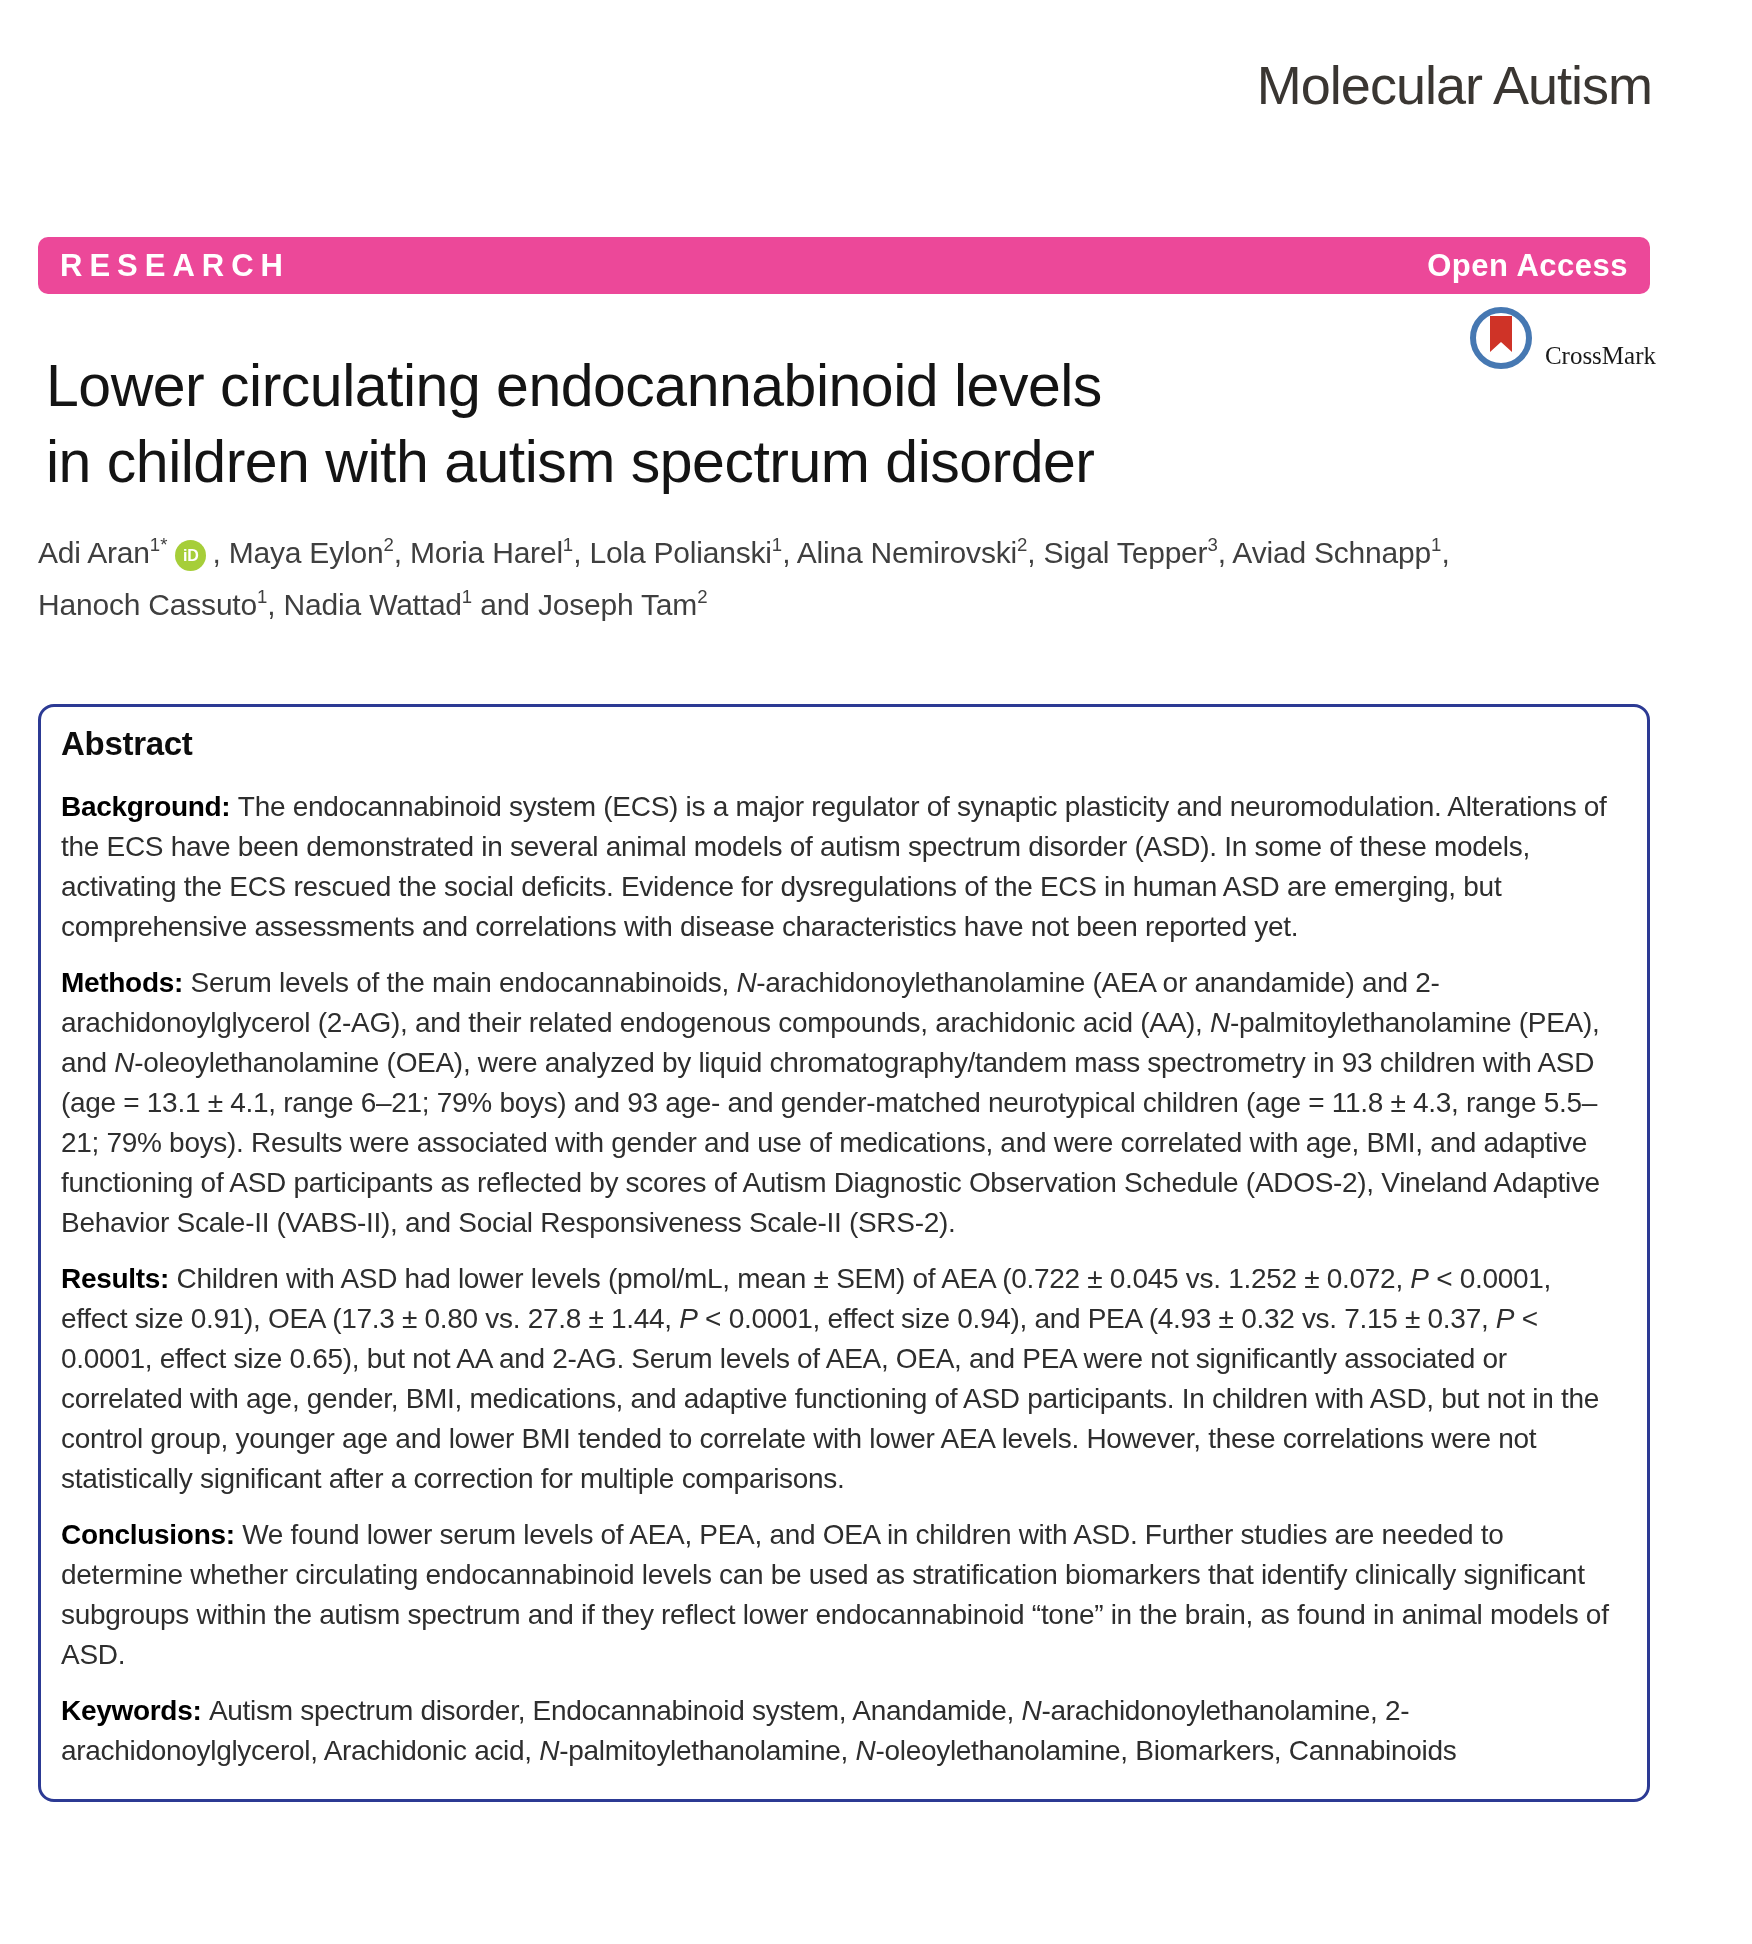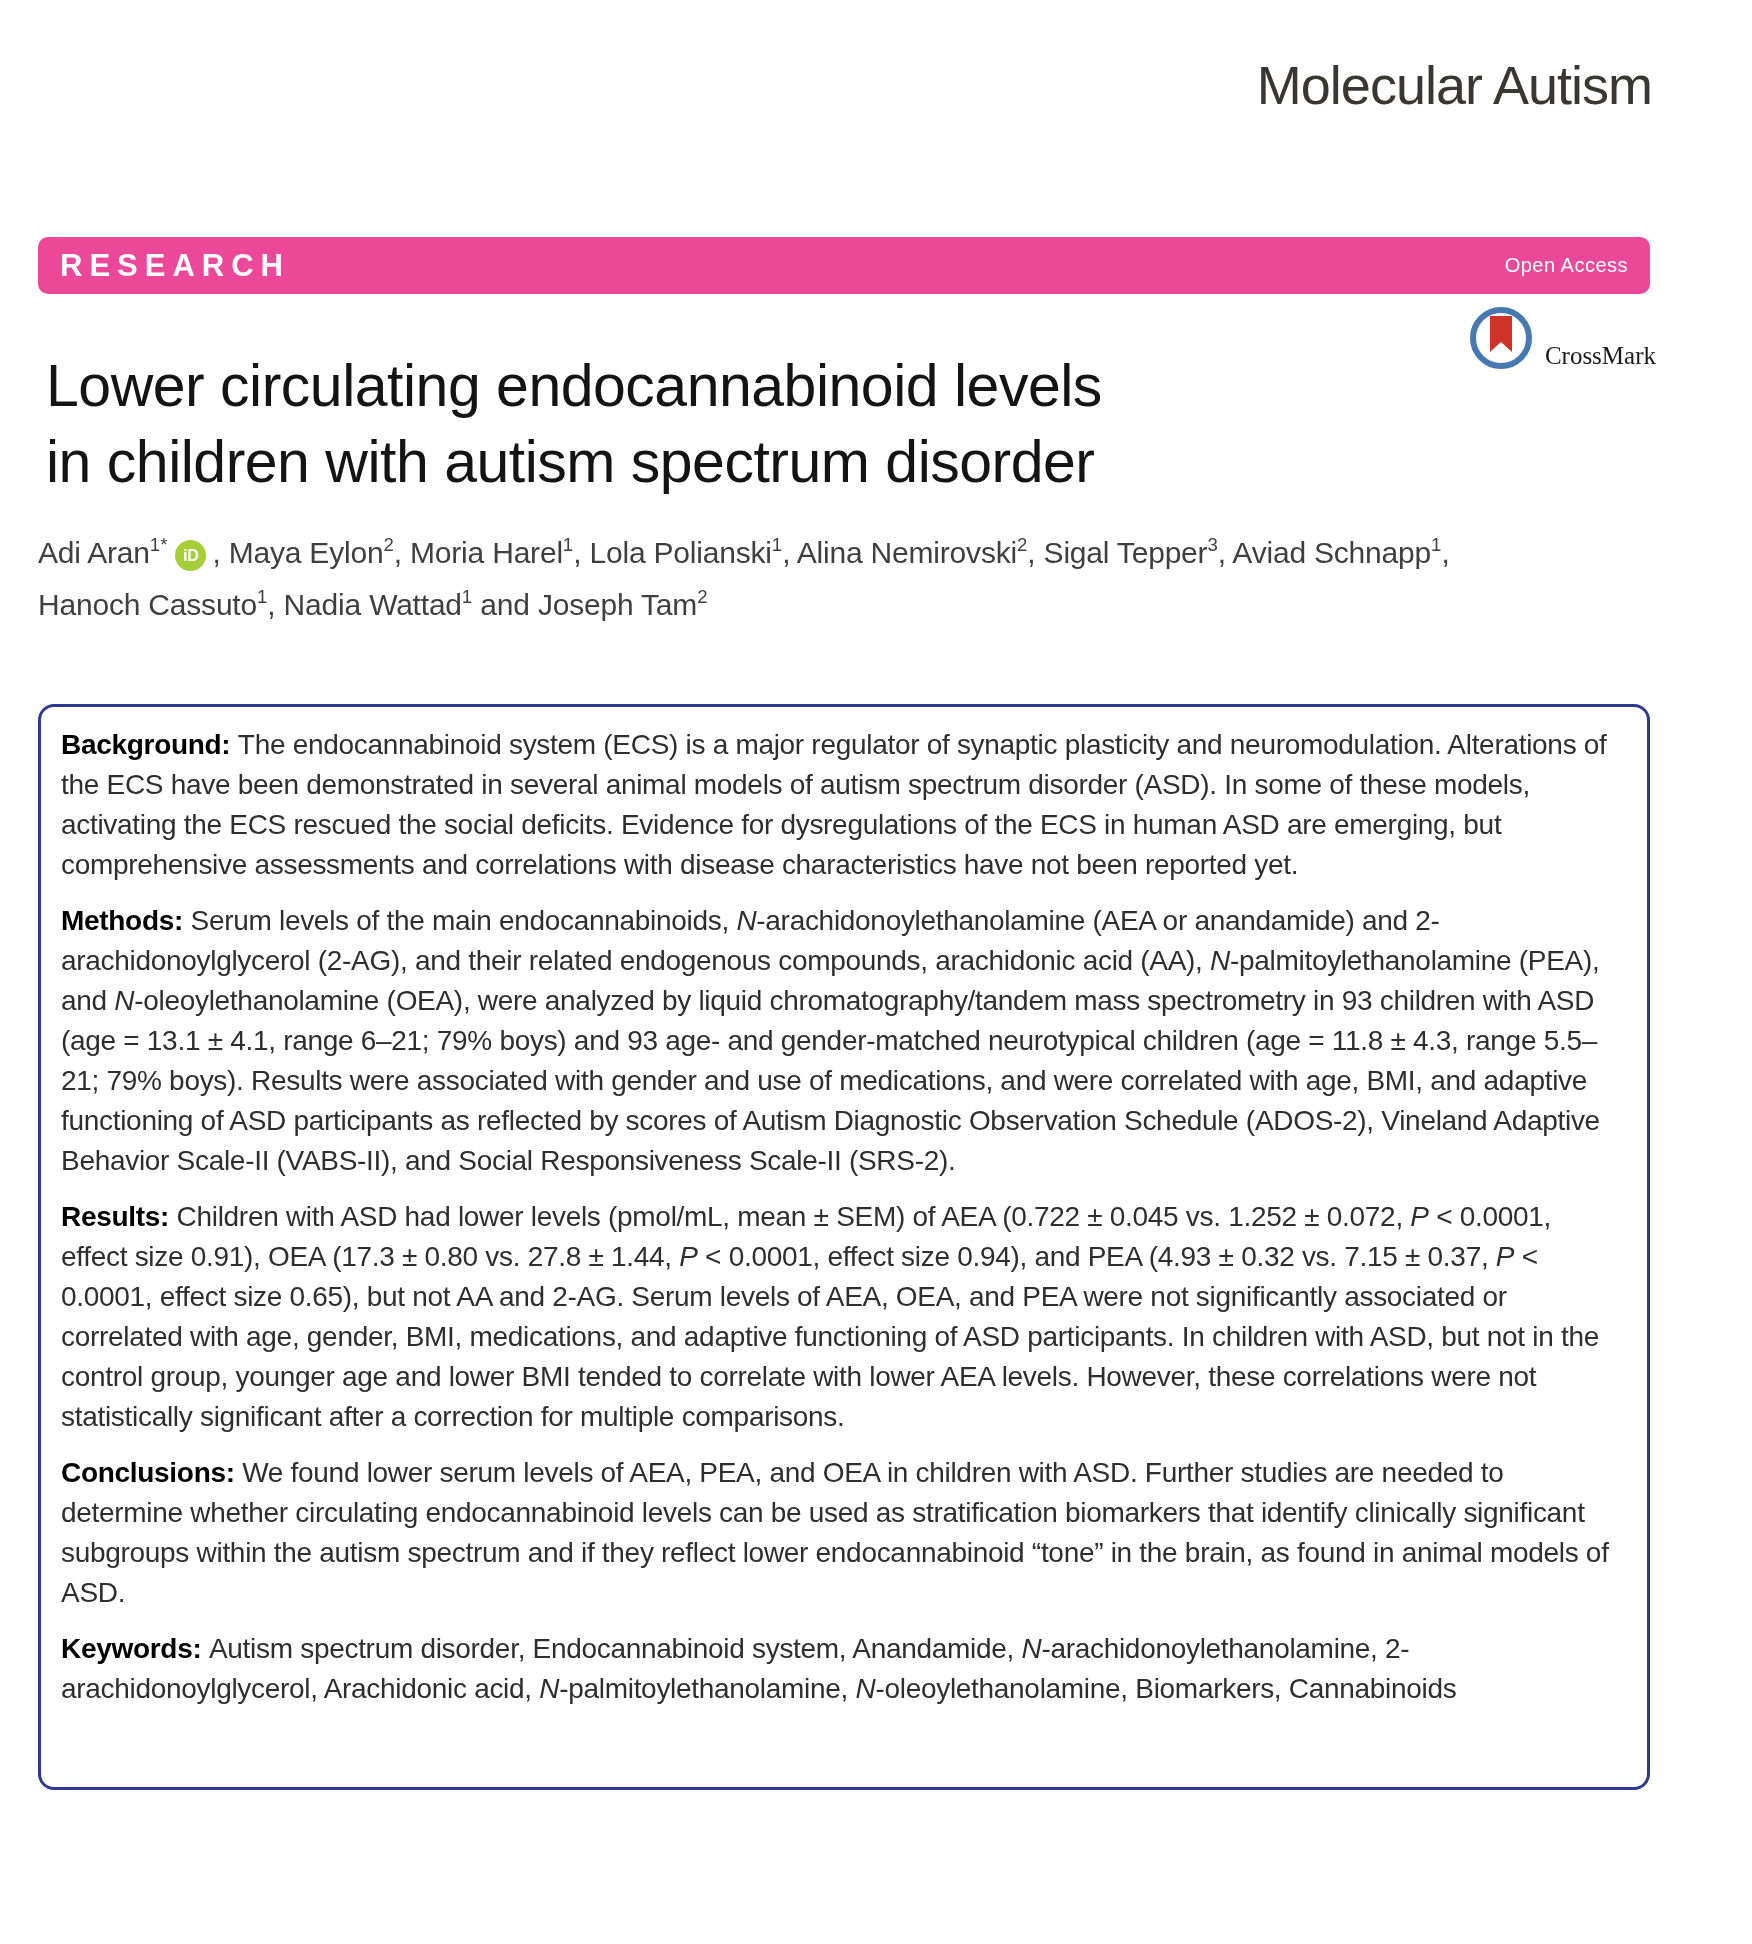--- a/index.html
+++ b/index.html
@@ -22,21 +22,21 @@
     font-weight:400;
   }
   
   .banner{
     position:absolute;top:237px;left:38px;width:1612px;height:57px;
     border-radius:10px;
     display:flex;align-items:center;justify-content:space-between;
     box-sizing:border-box;padding:0 22px;
   }
   .banner-left{color:#fff;font-weight:bold;font-size:31px;letter-spacing:7px;}
-  .banner-right{color:#fff;font-weight:normal;font-size:20px;letter-spacing:0.5px;}
+  .banner-right{color:#fff;font-weight:bold;font-size:31px;letter-spacing:0.5px;}
   
   .title{
     position:absolute;top:340px;left:38px;width:1420px;
     font-size:59px;line-height:76px;font-weight:400;color:#141414;
     letter-spacing:-0.5px;margin:8px;
   }
   
   .crossmark{
     position:absolute;top:306px;right:96px;
     display:flex;align-items:flex-end;gap:12px;cursor:pointer;
@@ -100,20 +100,21 @@
     </span>
     <span class="cm-text">CrossMark</span>
   </div>
 
   <div class="authors">
     <div><span>Adi Aran</span><span class="seg-sup">1*</span><span class="seg-orcid">iD</span><span>, Maya Eylon</span><span class="seg-sup">2</span><span>, Moria Harel</span><span class="seg-sup">1</span><span>, Lola Polianski</span><span class="seg-sup">1</span><span>, Alina Nemirovski</span><span class="seg-sup">2</span><span>, Sigal Tepper</span><span class="seg-sup">3</span><span>, Aviad Schnapp</span><span class="seg-sup">1</span><span>,</span></div>
     <div><span>Hanoch Cassuto</span><span class="seg-sup">1</span><span>, Nadia Wattad</span><span class="seg-sup">1</span><span> and Joseph Tam</span><span class="seg-sup">2</span></div>
   </div>
 
   <section class="abstract">
+    <h2>Abstract</h2>
     <p><span class="seg-b">Background: </span><span>The endocannabinoid system (ECS) is a major regulator of synaptic plasticity and neuromodulation. Alterations of the ECS have been demonstrated in several animal models of autism spectrum disorder (ASD). In some of these models, activating the ECS rescued the social deficits. Evidence for dysregulations of the ECS in human ASD are emerging, but comprehensive assessments and correlations with disease characteristics have not been reported yet.</span></p>
     <p><span class="seg-b">Methods: </span><span>Serum levels of the main endocannabinoids, </span><span class="seg-i">N</span><span>-arachidonoylethanolamine (AEA or anandamide) and 2-arachidonoylglycerol (2-AG), and their related endogenous compounds, arachidonic acid (AA), </span><span class="seg-i">N</span><span>-palmitoylethanolamine (PEA), and </span><span class="seg-i">N</span><span>-oleoylethanolamine (OEA), were analyzed by liquid chromatography/tandem mass spectrometry in 93 children with ASD (age = 13.1 ± 4.1, range 6–21; 79% boys) and 93 age- and gender-matched neurotypical children (age = 11.8 ± 4.3, range 5.5–21; 79% boys). Results were associated with gender and use of medications, and were correlated with age, BMI, and adaptive functioning of ASD participants as reflected by scores of Autism Diagnostic Observation Schedule (ADOS-2), Vineland Adaptive Behavior Scale-II (VABS-II), and Social Responsiveness Scale-II (SRS-2).</span></p>
     <p><span class="seg-b">Results: </span><span>Children with ASD had lower levels (pmol/mL, mean ± SEM) of AEA (0.722 ± 0.045 vs. 1.252 ± 0.072, </span><span class="seg-i">P</span><span> &lt; 0.0001, effect size 0.91), OEA (17.3 ± 0.80 vs. 27.8 ± 1.44, </span><span class="seg-i">P</span><span> &lt; 0.0001, effect size 0.94), and PEA (4.93 ± 0.32 vs. 7.15 ± 0.37, </span><span class="seg-i">P</span><span> &lt; 0.0001, effect size 0.65), but not AA and 2-AG. Serum levels of AEA, OEA, and PEA were not significantly associated or correlated with age, gender, BMI, medications, and adaptive functioning of ASD participants. In children with ASD, but not in the control group, younger age and lower BMI tended to correlate with lower AEA levels. However, these correlations were not statistically significant after a correction for multiple comparisons.</span></p>
     <p><span class="seg-b">Conclusions: </span><span>We found lower serum levels of AEA, PEA, and OEA in children with ASD. Further studies are needed to determine whether circulating endocannabinoid levels can be used as stratification biomarkers that identify clinically significant subgroups within the autism spectrum and if they reflect lower endocannabinoid “tone” in the brain, as found in animal models of ASD.</span></p>
     <p><span class="seg-b">Keywords: </span><span>Autism spectrum disorder, Endocannabinoid system, Anandamide, </span><span class="seg-i">N</span><span>-arachidonoylethanolamine, 2-arachidonoylglycerol, Arachidonic acid, </span><span class="seg-i">N</span><span>-palmitoylethanolamine, </span><span class="seg-i">N</span><span>-oleoylethanolamine, Biomarkers, Cannabinoids</span></p>
   </section>
 
 </div>
 
 </body></html>

